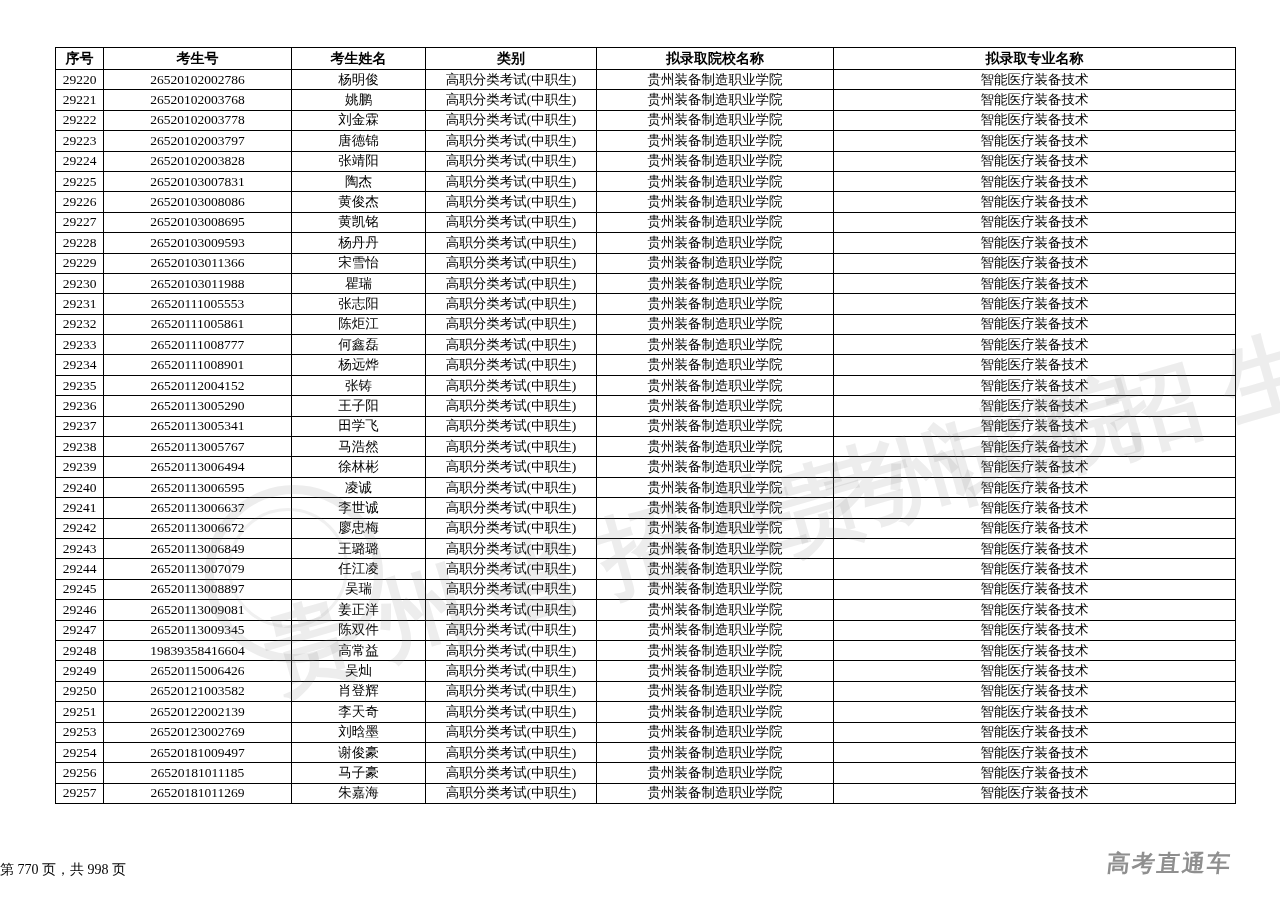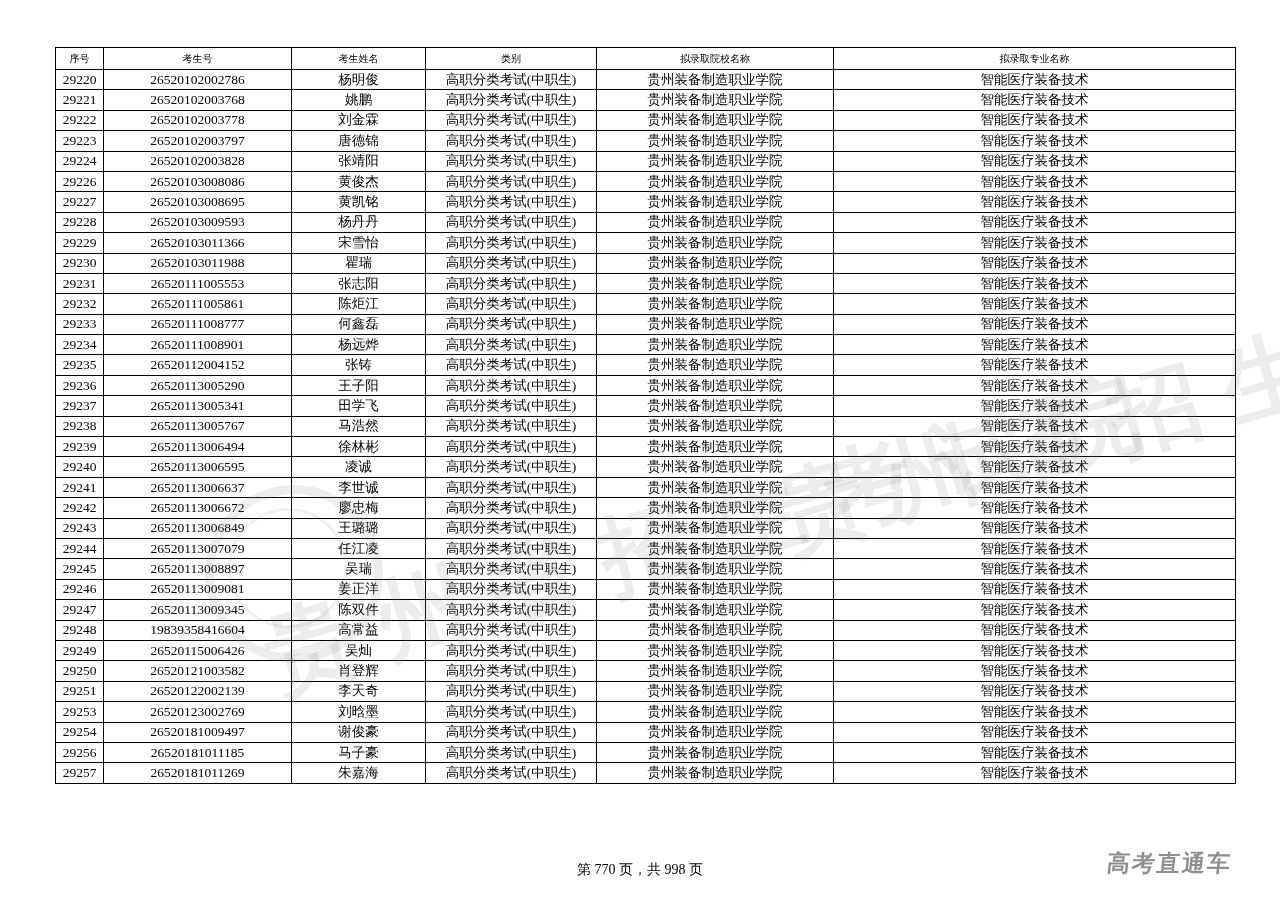--- a/index.html
+++ b/index.html
@@ -20,24 +20,24 @@
     border:1px solid #000;
     text-align:center;
     vertical-align:middle;
     font-size:13.5px;
     height:19.4px;
     padding:0 2px;
     white-space:nowrap;
     overflow:hidden;
     color:#000;
   }
-  .roster th { font-weight:normal; font-size:10px; height:21px; }
+  .roster th { font-weight:bold; font-size:14px; height:21px; }
   .footer {
     position:absolute; left:0; right:0; top:861px;
-    text-align:center;
+    text-align:left;
     font-size:14px; color:#000;
   }
   .logo {
     position:absolute; right:48px; top:848px;
     font-size:23px;
     font-weight:bold;
     color:#8f8f8f;
     letter-spacing:2px;
     transform:skewX(-6deg);
     font-family:"Liberation Serif","DejaVu Serif",serif;
@@ -132,20 +132,28 @@
         </tr>
         <tr>
           <td>29224</td>
           <td>26520102003828</td>
           <td>张靖阳</td>
           <td>高职分类考试(中职生)</td>
           <td>贵州装备制造职业学院</td>
           <td>智能医疗装备技术</td>
         </tr>
         <tr>
+          <td>29225</td>
+          <td>26520103007831</td>
+          <td>陶杰</td>
+          <td>高职分类考试(中职生)</td>
+          <td>贵州装备制造职业学院</td>
+          <td>智能医疗装备技术</td>
+        </tr>
+        <tr>
           <td>29226</td>
           <td>26520103008086</td>
           <td>黄俊杰</td>
           <td>高职分类考试(中职生)</td>
           <td>贵州装备制造职业学院</td>
           <td>智能医疗装备技术</td>
         </tr>
         <tr>
           <td>29227</td>
           <td>26520103008695</td>

